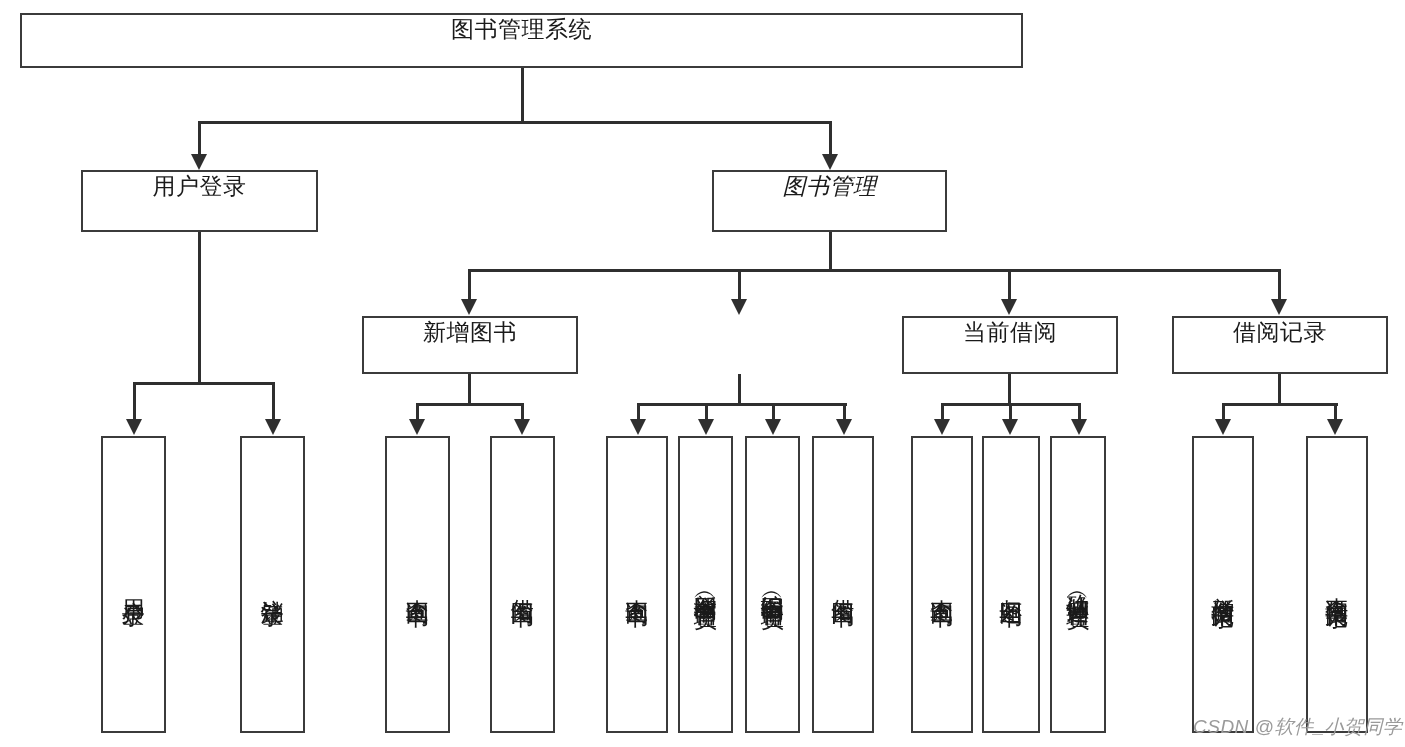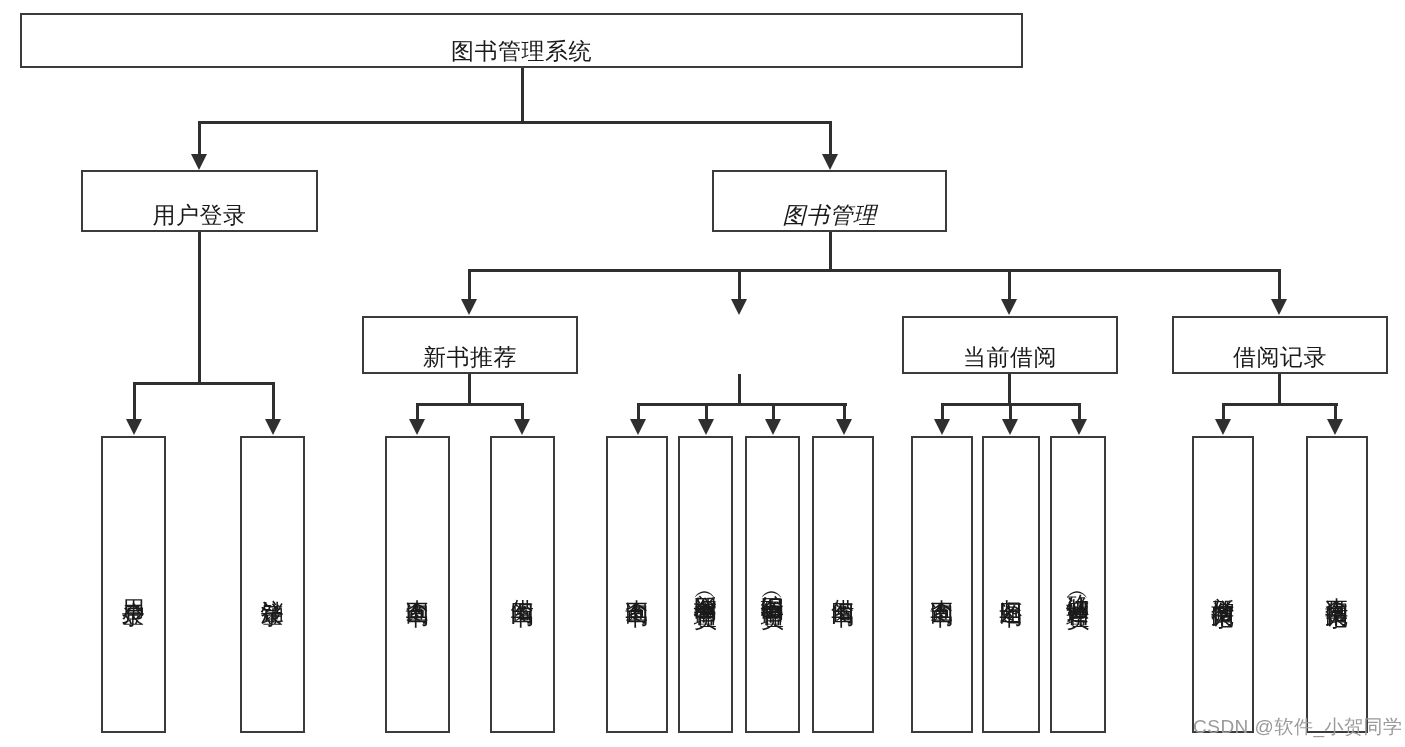--- a/index.html
+++ b/index.html
@@ -16,21 +16,21 @@
     height: 747px;
     background: #ffffff;
     overflow: hidden;
   }
   .node {
     position: absolute;
     box-sizing: border-box;
     border: 2.5px solid #3b3b3b;
     background: #ffffff;
     display: flex;
-    align-items: flex-end;
+    align-items: flex-start;
     justify-content: center;
     color: #1a1a1a;
   }
   .node-label {
     font-size: 23px;
     line-height: 1.25;
     letter-spacing: 0.5px;
     white-space: nowrap;
     text-align: center;
   }
@@ -65,20 +65,21 @@
     border-left: 8px solid transparent;
     border-right: 8px solid transparent;
     border-top: 16px solid #2f2f2f;
   }
   .watermark {
     position: absolute;
     font-size: 19px;
     color: #9a9a9a;
     white-space: nowrap;
     letter-spacing: 0.5px;
+    font-style: italic;
   }
 </style>
 </head>
 <body>
 
 <div id="canvas">
 
   <div class="node h-node" style="left:20px; top:13px; width:1003px; height:55px;">
     <span class="node-label">图书管理系统</span>
   </div>
@@ -112,21 +113,21 @@
   <div class="edge edge-v" style="left:468px; top:269px; width:2.5px; height:30px;"></div>
   <div class="arrow" style="left:461px; top:299px;"></div>
   <div class="edge edge-v" style="left:738px; top:269px; width:2.5px; height:30px;"></div>
   <div class="arrow" style="left:731px; top:299px;"></div>
   <div class="edge edge-v" style="left:1008px; top:269px; width:2.5px; height:30px;"></div>
   <div class="arrow" style="left:1001px; top:299px;"></div>
   <div class="edge edge-v" style="left:1278px; top:269px; width:2.5px; height:30px;"></div>
   <div class="arrow" style="left:1271px; top:299px;"></div>
 
   <div class="node h-node" style="left:362px; top:316px; width:216px; height:58px;">
-    <span class="node-label">新书推荐</span>
+    <span class="node-label">新增图书</span>
   </div>
   <div class="node h-node" style="left:1172px; top:316px; width:216px; height:58px;">
     <span class="node-label">借阅记录</span>
   </div>
   <div class="node h-node" style="left:902px; top:316px; width:216px; height:58px;">
     <span class="node-label">当前借阅</span>
   </div>
 
   <div class="edge edge-v" style="left:468px; top:374px; width:2.5px; height:31px;"></div>
   <div class="edge edge-h" style="left:416px; top:403px; width:108px; height:2.5px;"></div>

